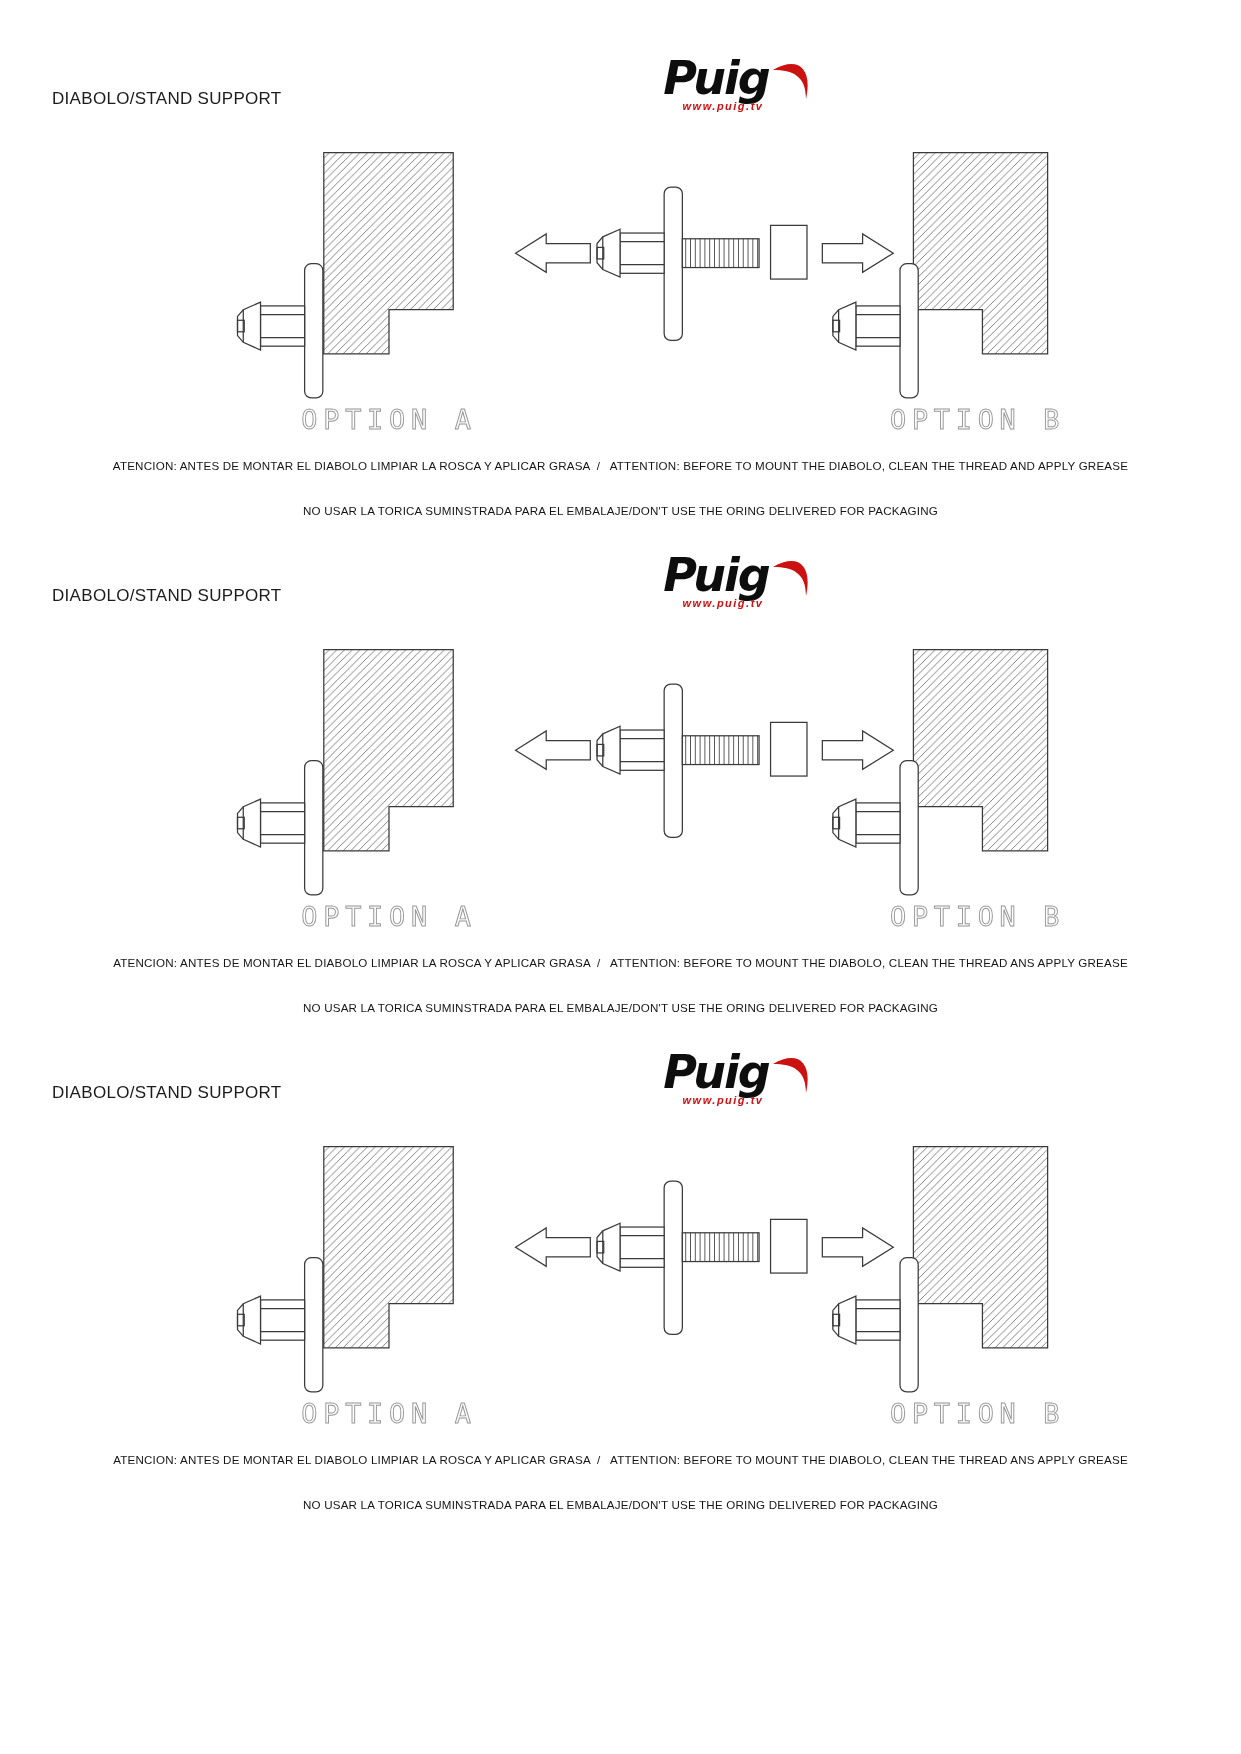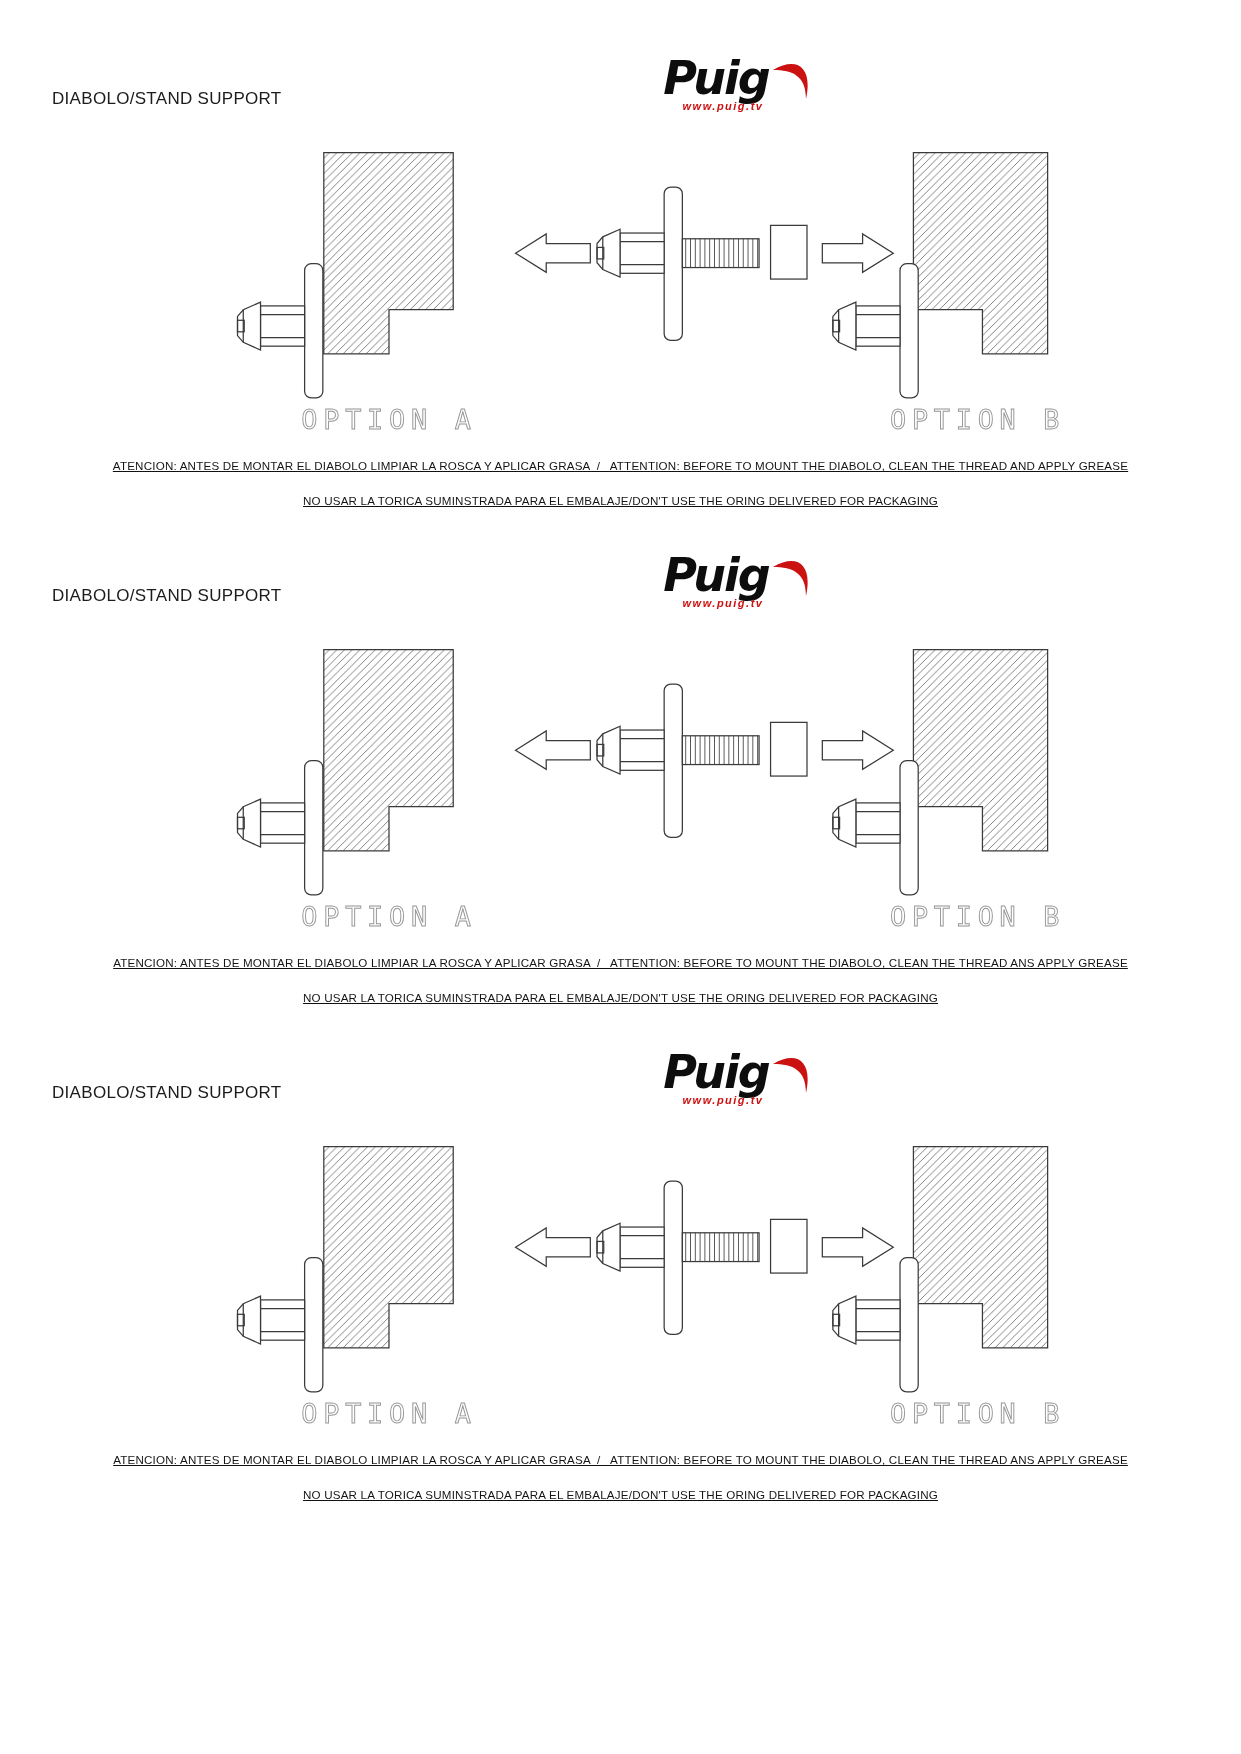--- a/index.html
+++ b/index.html
@@ -28,26 +28,26 @@
     font-size:46px; letter-spacing:-2px; color:#0d0d0d;
   }
   .swoosh { margin-left:2px; margin-top:2px; }
   .logo-url {
     font-family:Liberation Sans, sans-serif;
     font-weight:bold; font-style:italic;
     font-size:11px; color:#cc1111; letter-spacing:1.5px;
     margin-top:-4px; margin-left:-30px;
   }
   .diagram-wrap { width:1000px; margin:4px auto 0; }
-  .warnings { text-align:center; margin-top:12px;text-decoration:underline; }
+  .warnings { text-align:center; margin-top:12px; }
   .warn {
     margin:0; font-size:11.6px; color:#151515;
     letter-spacing:.2px; white-space:pre-wrap;
   }
-  .warn + .warn { margin-top:22px; }
+  .warn + .warn { margin-top:32px; }
 </style>
 </head>
 <body>
 
 <section class="sheet-section">
   <div class="sec-header">
     <h1 class="title">DIABOLO/STAND SUPPORT</h1>
     <div class="logo">
       <div class="logo-row">
         <span class="logo-text">Puig</span>

